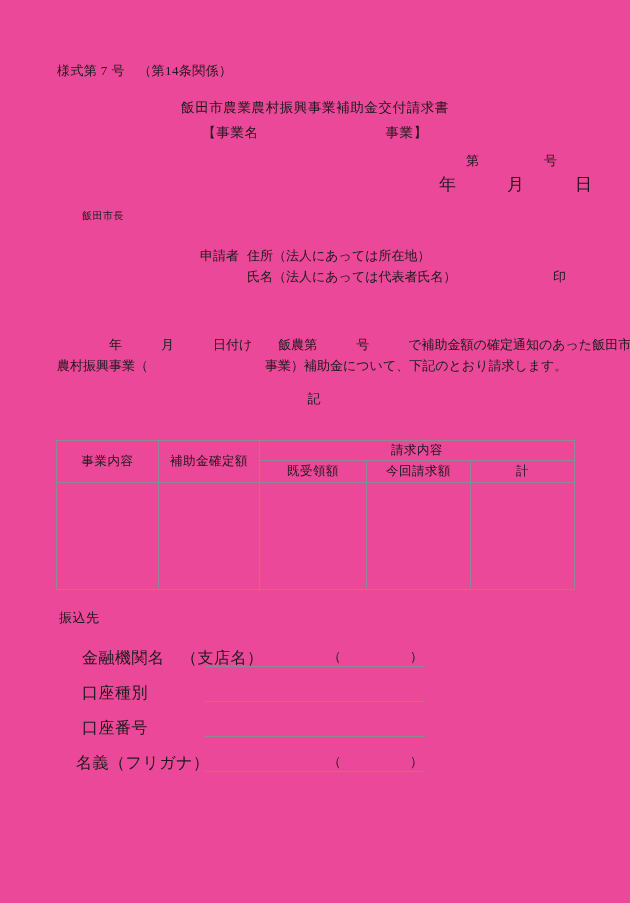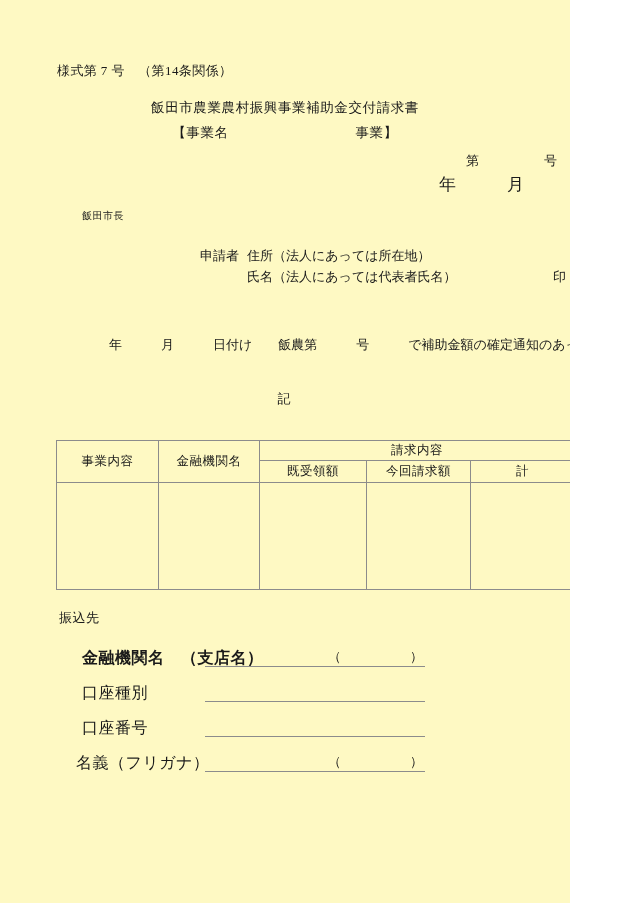--- a/index.html
+++ b/index.html
@@ -6,23 +6,23 @@
     margin: 0;
     padding: 0;
     background: #ffffff;
   }
   body {
     font-family: "Liberation Serif", "DejaVu Serif", serif;
     color: #1a1a1a;
   }
   .page {
     position: relative;
-    width: 570px;
+    width: 630px;
     height: 903px;
-    background: #fef9c3;
+    background: #ec4899;
     box-sizing: border-box;
     overflow: hidden;
   }
 
   
   .abs { position: absolute; white-space: pre; }
 
   .form-no {
     left: 57px; top: 62px;
     font-size: 13px;
@@ -154,55 +154,56 @@
   <div class="abs date-line">年　　　月　　　日</div>
 
   <div class="abs addressee">飯田市長</div>
 
   <div class="abs applicant-label">申請者</div>
   <div class="abs applicant-addr">住所（法人にあっては所在地）</div>
   <div class="abs applicant-name">氏名（法人にあっては代表者氏名）</div>
   <div class="abs applicant-seal">印</div>
 
   <div class="abs body-l1">　　　　年　　　月　　　日付け　　飯農第　　　号　　　で補助金額の確定通知のあった飯田市農業</div>
+  <div class="abs body-l2">農村振興事業（　　　　　　　　　事業）補助金について、下記のとおり請求します。</div>
 
   <div class="abs ki-mark">記</div>
 
   <table class="grid">
     <colgroup>
       <col style="width:102px">
       <col style="width:101px">
       <col style="width:107px">
       <col style="width:104px">
       <col style="width:104px">
     </colgroup>
     <tbody>
       <tr>
         <th class="h-main" rowspan="2">事業内容</th>
-        <th class="h-main" rowspan="2">金融機関名</th>
+        <th class="h-main" rowspan="2">補助金確定額</th>
         <th class="h-top" colspan="3">請求内容</th>
       </tr>
       <tr>
         <th class="h-sub">既受領額</th>
         <th class="h-sub">今回請求額</th>
         <th class="h-sub">計</th>
       </tr>
       <tr>
         <td class="body-cell"></td>
         <td class="body-cell"></td>
         <td class="body-cell"></td>
         <td class="body-cell"></td>
         <td class="body-cell"></td>
       </tr>
     </tbody>
   </table>
 
   <div class="abs bank-title">振込先</div>
 
-  <div class="bank-label" style="left:82px; top:648px;font-weight:bold;">金融機関名　（支店名）</div>
+  <div class="bank-label" style="left:82px; top:648px;">金融機関名　（支店名）</div>
   <div class="bank-line" style="left:205px; top:665px; width:220px;"></div>
   <div class="paren" style="left:328px; top:648px;">（</div>
   <div class="paren" style="left:410px; top:648px;">）</div>
 
   <div class="bank-label" style="left:82px; top:683px;">口座種別</div>
   <div class="bank-line" style="left:205px; top:700px; width:220px;"></div>
 
   <div class="bank-label" style="left:82px; top:718px;">口座番号</div>
   <div class="bank-line" style="left:205px; top:735px; width:220px;"></div>
 

